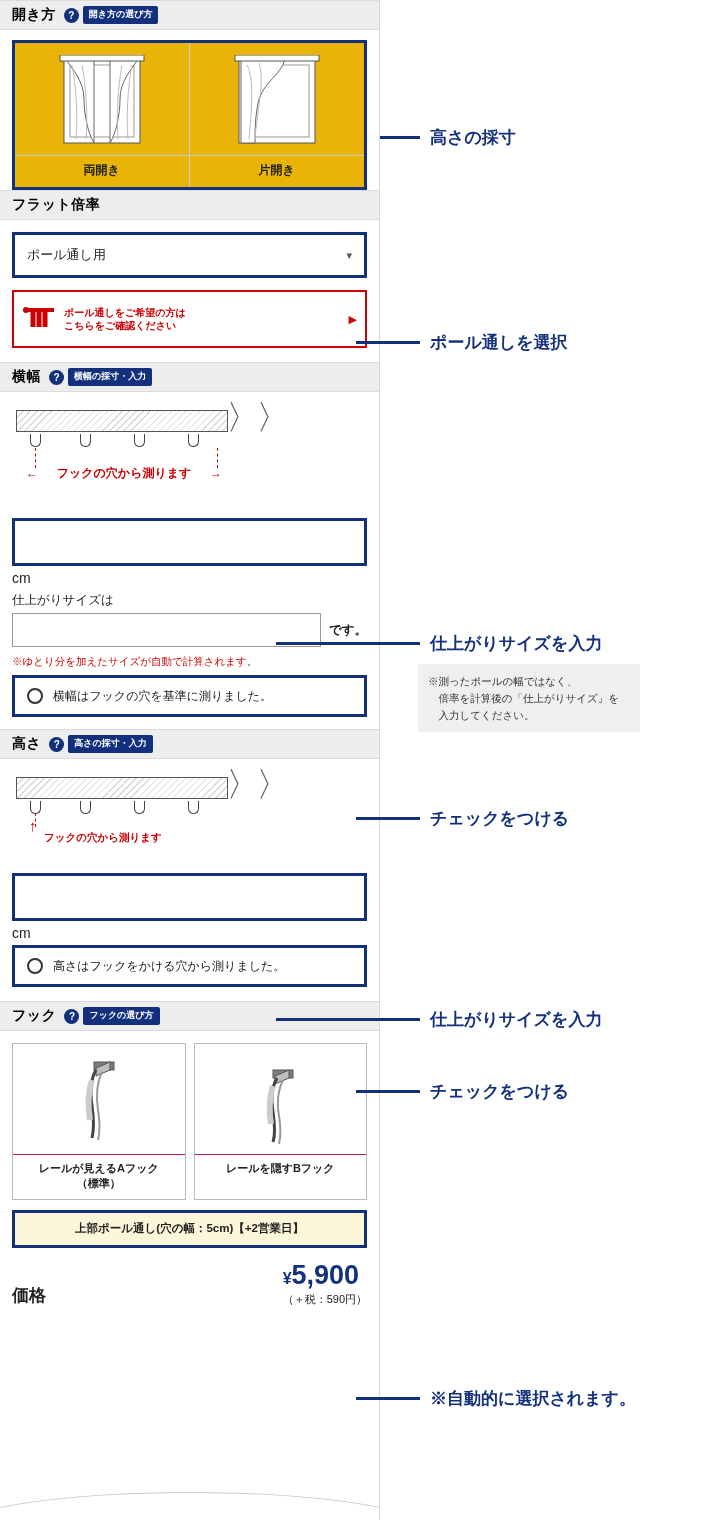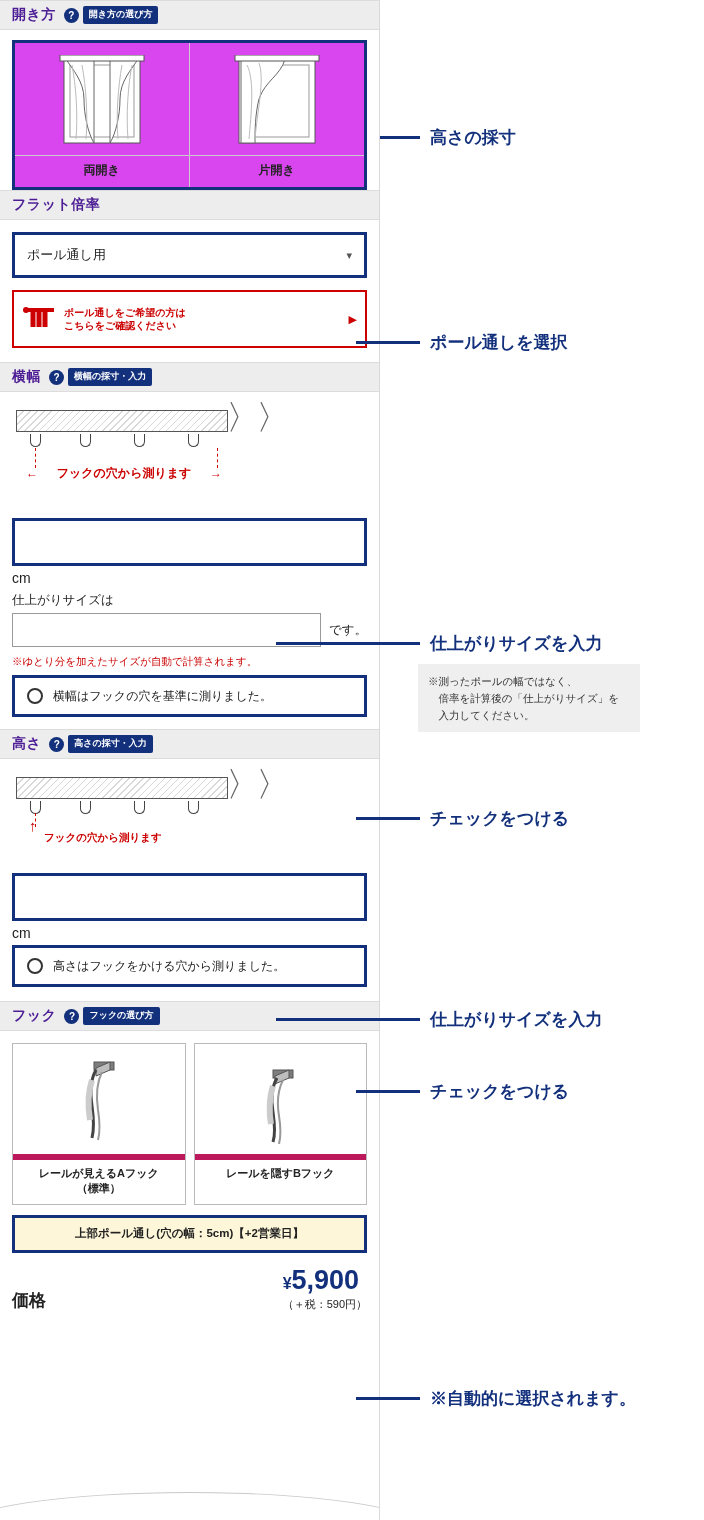--- a/index.html
+++ b/index.html
@@ -25,21 +25,21 @@
   .section-head {
     background: #ededed;
     border-top: 1px solid #dcdcdc;
     border-bottom: 1px solid #dcdcdc;
     height: 30px;
     display: flex; align-items: center;
     padding: 0 12px;
     gap: 8px;
   }
   .section-head .title {
-    font-size: 14px; font-weight: bold; color: #4c1d95;
+    font-size: 14px; font-weight: bold; color: #000000;
     letter-spacing: .5px;
   }
   .help {
     display: inline-flex; align-items: center; gap: 4px;
   }
   .qmark {
     width: 15px; height: 15px; border-radius: 50%;
     background: #13307c; color: #fff;
     font-size: 10px; font-weight: bold;
     display: inline-flex; align-items: center; justify-content: center;
@@ -49,21 +49,21 @@
     font-size: 9px; font-weight: bold;
     padding: 2px 6px 3px; border-radius: 2px;
     white-space: nowrap;
   }
 
   
   .choice-wrap {
     margin: 10px 12px 0;
     border: 3px solid #13307c;
     display: flex;
-    background: #d946ef;
+    background: #eab308;
     justify-content: space-between;
   }
   .choice {
     width: 50%;
     border-right: 1px solid #ccc;
     padding: 10px 0 0;
     text-align: center;
   }
   .choice:last-child { border-right: none; }
   .choice .art {
@@ -153,20 +153,21 @@
     height: 48px;
     background: #fff;
   }
   .unit {
     font-size: 14px; margin: 4px 12px 0;
   }
   .subtle-line { font-size: 12.5px; margin: 6px 12px 2px; }
   .calc-row {
     display: flex; align-items: center; gap: 8px;
     margin: 4px 12px 0;
+    font-weight: bold;
   }
   .calc-input {
     flex: 1; height: 34px; border: 1px solid #9a9a9a; background: #fff;
   }
   .calc-row .desu { font-size: 12.5px; }
   .auto-note { color: #cc0000; font-size: 10.5px; margin: 8px 12px 6px; }
 
   .radio-row {
     margin: 4px 12px 0;
     border: 3px solid #13307c;
@@ -188,21 +189,21 @@
   .hook-card {
     width: 50%;
     border: 1px solid #b9b9b9;
     background: #fff;
     text-align: center;
     padding-top: 8px;
   }
   .hook-card .art { height: 96px; display:flex; align-items:center; justify-content:center; }
   .hook-card .cap {
     font-size: 11px; font-weight: bold; line-height: 1.35;
-    border-top: 6px solid #be185d; padding: 6px 2px 8px; margin-top: 6px;
+    border-top: 1px solid #be185d; padding: 6px 2px 8px; margin-top: 6px;
   }
   .yellow-bar {
     margin: 10px 12px 0;
     border: 3px solid #13307c;
     background: #fdf6d8;
     height: 38px;
     display: flex; align-items: center; justify-content: center;
     font-size: 11.5px; font-weight: bold;
   }
 

